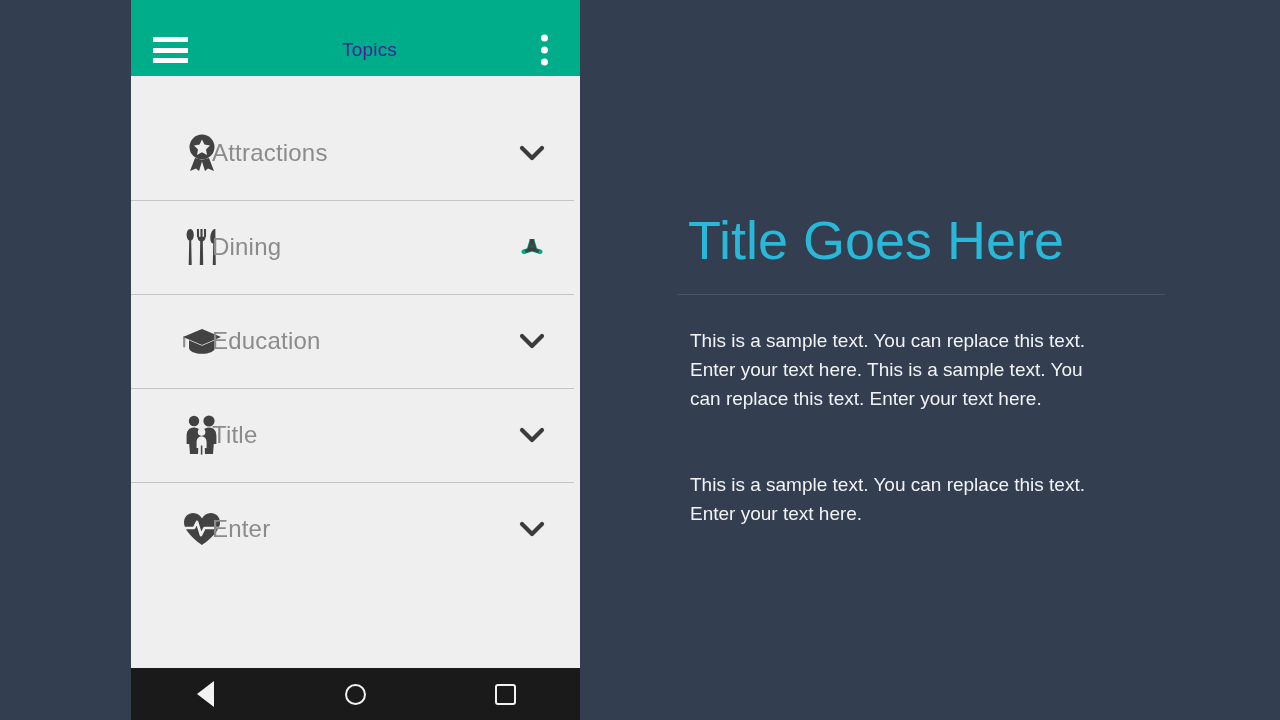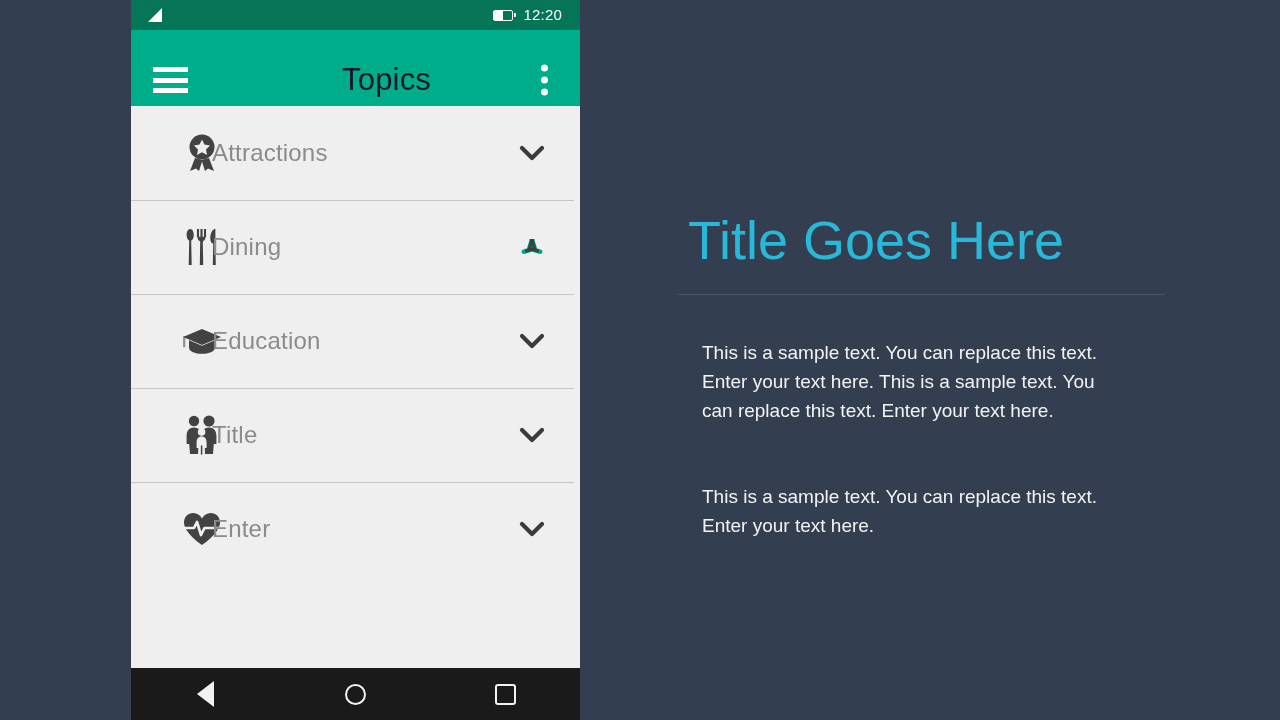--- a/index.html
+++ b/index.html
@@ -109,22 +109,22 @@
     display: block;
     height: 5px;
     background: #ffffff;
     border-radius: 0.5px;
   }
   #app-bar-title {
     position: absolute;
     left: 211px;
     top: 50px;
     transform: translateY(-50%);
-    font-size: 31px;
-    color: #0f172a;
+    font-size: 19px;
+    color: #4c1d95;
     letter-spacing: 0.2px;
   }
   #overflow-icon {
     position: absolute;
     right: 32px;
     top: 50px;
     transform: translateY(-50%);
     width: 7px;
     height: 31px;
     display: flex;
@@ -265,41 +265,32 @@
     background: #4a soit;
     background: #4b5568;
   }
   .content-paragraph {
     position: absolute;
     left: 110px;
     width: 415px;
     font-size: 19px;
     line-height: 29px;
     color: #f2f3f5;
-    margin: 12px;
+    margin: 0;
   }
   #paragraph-1 { top: 326px; }
   #paragraph-2 { top: 470px; }
 </style>
 </head>
 <body>
 
 <div id="screen">
 
   <div id="phone">
 
-    <div id="status-bar">
-      <svg id="signal-icon" viewBox="0 0 17 16">
-        <path d="M15 1 L15 15 L1 15 Z" fill="#ffffff"></path>
-      </svg>
-      <div id="status-right">
-        <div id="battery-icon"></div>
-        <div id="status-time">12:20</div>
-      </div>
-    </div>
 
     <div id="app-bar">
       <div id="hamburger-icon">
         <i></i>
           <i></i>
           <i></i>
       </div>
       <div id="app-bar-title">Topics</div>
       <div id="overflow-icon">
         <i></i>

